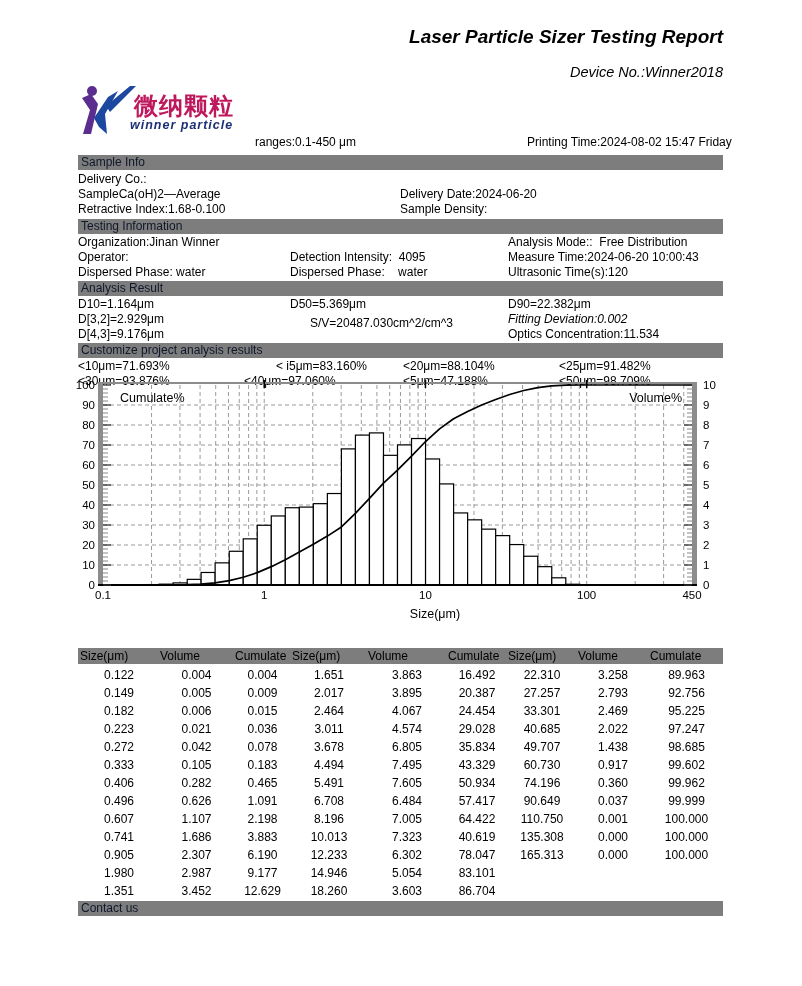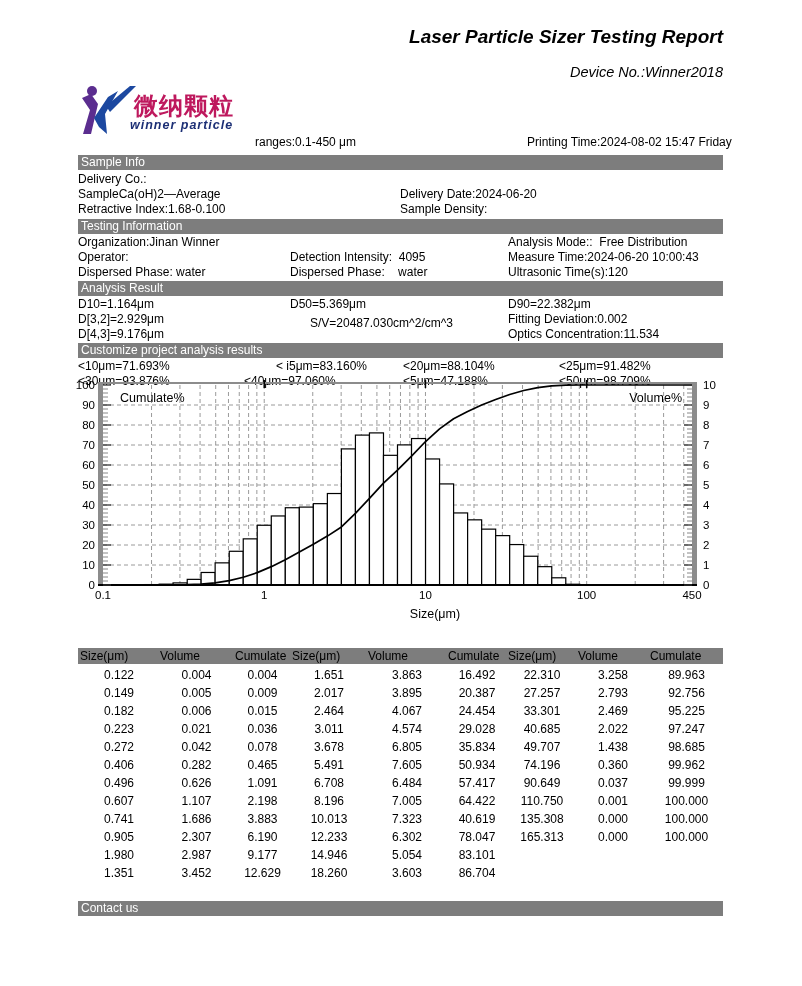--- a/index.html
+++ b/index.html
@@ -2,21 +2,21 @@
 <html><head>
 <meta charset="utf-8">
 <style>
   html,body{margin:0;padding:0;background:#fff;}
   #page{position:relative;width:802px;height:986px;background:#fff;overflow:hidden;
         font-family:"Liberation Sans","DejaVu Sans",sans-serif;color:#000;font-size:12px;}
   .abs{position:absolute;white-space:nowrap;}
   .title{font-size:19px;font-weight:bold;font-style:italic;right:79px;top:26px;}
   .device{font-size:14.5px;font-style:italic;right:79px;top:64px;}
   .secbar{position:absolute;left:78px;width:645px;height:15px;background:#7d7d7d;
-          color:#ffffff;line-height:15px;padding-left:3px;box-sizing:border-box;font-size:12px;}
+          color:#0f172a;line-height:15px;padding-left:3px;box-sizing:border-box;font-size:12px;}
   .logo-en{font-size:12.5px;font-weight:bold;font-style:italic;color:#1c2f75;letter-spacing:1px;}
   .logo-cn{font-size:24px;font-weight:900;color:#be185d;letter-spacing:1px;}
   .tablewrap{position:absolute;left:78px;top:648px;width:645px;}
   .tgrid{display:grid;grid-template-columns:80px 75px 57px 76px 80px 60px 70px 72px 75px;}
   .thead{background:#7d7d7d;height:16px;line-height:16px;}
   .thead div{padding-left:2px;}
   .trow{height:18px;line-height:18px;text-align:center;}
   .trow div{padding-left:2px;}
   svg text{font-family:"Liberation Sans","DejaVu Sans",sans-serif;}
 </style>
@@ -58,21 +58,21 @@
   <div class="abs" style="left:78px;top:265px;">Dispersed Phase:&nbsp;water</div>
   <div class="abs" style="left:290px;top:265px;">Dispersed Phase:&nbsp;&nbsp;&nbsp;&nbsp;water</div>
   <div class="abs" style="left:508px;top:265px;">Ultrasonic Time(s):120</div>
 
   <div class="secbar" style="top:281px;">Analysis Result</div>
   <div class="abs" style="left:78px;top:297px;">D10=1.164μm</div>
   <div class="abs" style="left:290px;top:297px;">D50=5.369μm</div>
   <div class="abs" style="left:508px;top:297px;">D90=22.382μm</div>
   <div class="abs" style="left:78px;top:312px;">D[3,2]=2.929μm</div>
   <div class="abs" style="left:290px;top:316px;margin-left:20px;">S/V=20487.030cm^2/cm^3</div>
-  <div class="abs" style="left:508px;top:312px;">Fitting Deviation:0.002</div>
+  <div class="abs" style="left:508px;top:312px;font-style:italic;">Fitting Deviation:0.002</div>
   <div class="abs" style="left:78px;top:327px;">D[4,3]=9.176μm</div>
   <div class="abs" style="left:508px;top:327px;">Optics Concentration:11.534</div>
 
   <div class="secbar" style="top:343px;">Customize project analysis results</div>
   <div class="abs" style="left:78px;top:359px;">&lt;10μm=71.693%</div>
   <div class="abs" style="left:244px;top:359px;margin-left:32px;">&lt; i5μm=83.160%</div>
   <div class="abs" style="left:403px;top:359px;">&lt;20μm=88.104%</div>
   <div class="abs" style="left:559px;top:359px;">&lt;25μm=91.482%</div>
   <div class="abs" style="left:78px;top:374px;">&lt;30μm=93.876%</div>
   <div class="abs" style="left:244px;top:374px;">&lt;40μm=97.060%</div>
@@ -357,20 +357,31 @@
           <div>0.042</div>
           <div>0.078</div>
           <div>3.678</div>
           <div>6.805</div>
           <div>35.834</div>
           <div>49.707</div>
           <div>1.438</div>
           <div>98.685</div>
         </div>
         <div class="tgrid trow">
+          <div>0.333</div>
+          <div>0.105</div>
+          <div>0.183</div>
+          <div>4.494</div>
+          <div>7.495</div>
+          <div>43.329</div>
+          <div>60.730</div>
+          <div>0.917</div>
+          <div>99.602</div>
+        </div>
+        <div class="tgrid trow">
           <div>0.406</div>
           <div>0.282</div>
           <div>0.465</div>
           <div>5.491</div>
           <div>7.605</div>
           <div>50.934</div>
           <div>74.196</div>
           <div>0.360</div>
           <div>99.962</div>
         </div>

